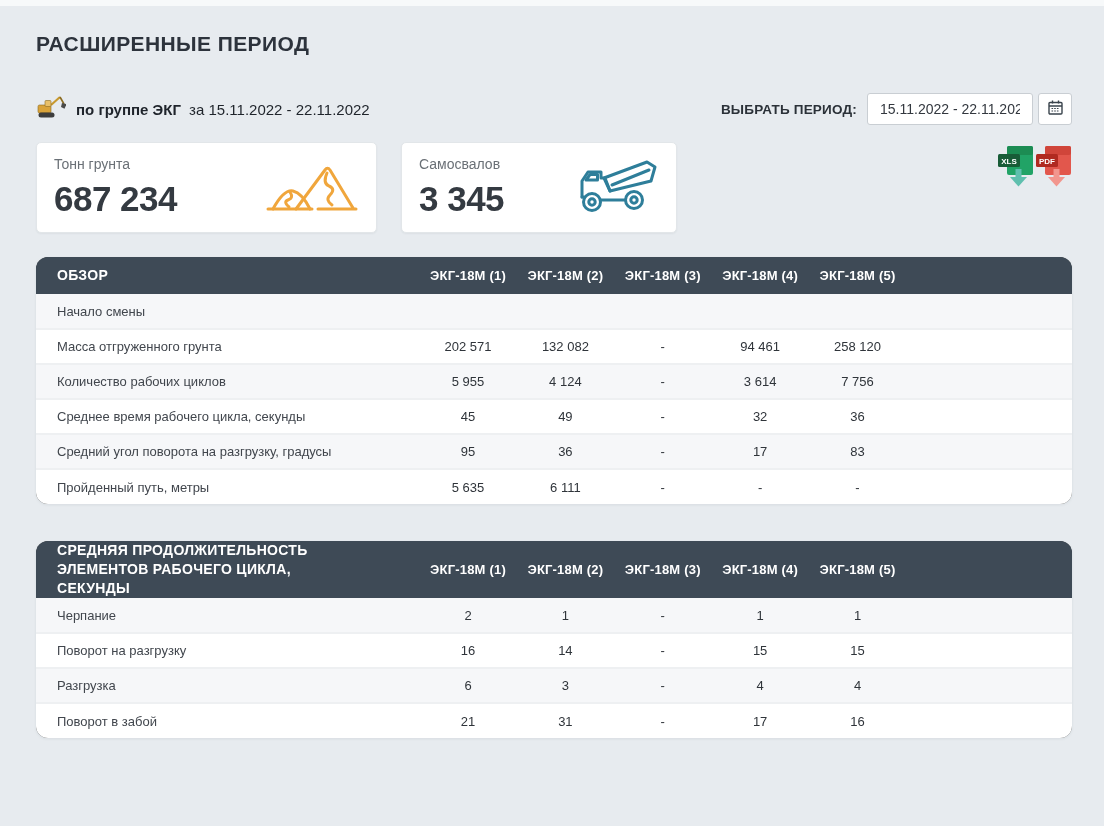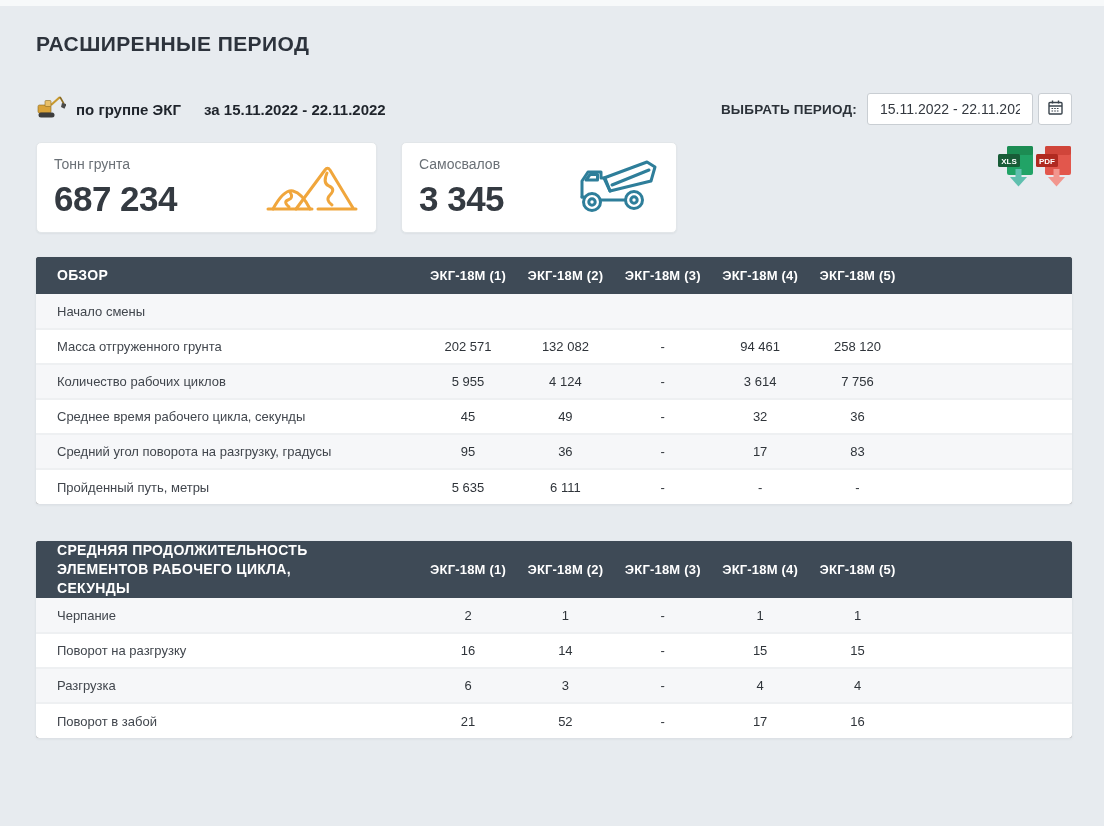--- a/index.html
+++ b/index.html
@@ -18,21 +18,21 @@
     margin-top:26px;
     font-size:21px; font-weight:700; letter-spacing:.4px;
     color:#2d333c;
   }
   .subtitle-row {
     margin-top:36px; height:34px;
     display:flex; align-items:center;
   }
   .subtitle { margin-left:10px; font-size:15px; color:#1f242b; }
   .subtitle .grp { font-weight:700; }
-  .subtitle .per { font-weight:700; margin-left:19px; }
+  .subtitle .per { font-weight:400; margin-left:4px; }
   .spacer { flex:1; }
   .period-label { font-size:13.5px; font-weight:700; color:#2b3138; letter-spacing:.2px; margin-right:10px; }
   .period-input {
     width:166px; height:32px; border:1px solid #c9ced3; border-radius:3px;
     background:#fff; padding:0 12px; font-size:14px; color:#33383f;
     font-family:inherit;
   }
   .calendar-btn {
     width:34px; height:32px; margin-left:5px;
     border:1px solid #c9ced3; border-radius:3px; background:#fff;
@@ -50,21 +50,21 @@
   .stat-card.tons { width:341px; }
   .stat-card.trucks { width:276px; margin-left:24px; }
   .stat-label { font-size:14px; color:#6a7076; }
   .stat-value { font-size:35px; font-weight:700; color:#343a41; margin-top:7px; letter-spacing:-.5px;text-align:right; }
   .stat-icon { align-self:flex-end; margin-bottom:2px; }
   .export-group { margin-left:auto; display:flex; gap:2px; margin-top:3px; }
   .export-btn { cursor:pointer; background:none; border:none; padding:0; }
 
   
   .table-card {
-    margin-top:24px; background:#404040; border-radius:3px;
+    margin-top:24px; background:#404040; border-radius:12px;
     box-shadow:0 1px 3px rgba(31,45,61,.08); overflow:hidden;
   }
   .table-card.second { margin-top:37px; }
   table { width:100%; border-collapse:collapse; table-layout:fixed; }
   col.c-label { width:37%; }
   col.c-val { width:9.4%; }
   thead th {
     background:#3e4a56; color:#fff; font-size:13px; font-weight:700;
     text-align:center; letter-spacing:.2px;
   }
@@ -317,21 +317,21 @@
             <td class="val">6</td>
             <td class="val">3</td>
             <td class="val">-</td>
             <td class="val">4</td>
             <td class="val">4</td>
             <td class="fill"></td>
           </tr>
           <tr>
             <td class="label">Поворот в забой</td>
             <td class="val">21</td>
-            <td class="val">52</td>
+            <td class="val">31</td>
             <td class="val">-</td>
             <td class="val">17</td>
             <td class="val">16</td>
             <td class="fill"></td>
           </tr>
         </tbody>
     </table>
   </div>
 
 </div>

